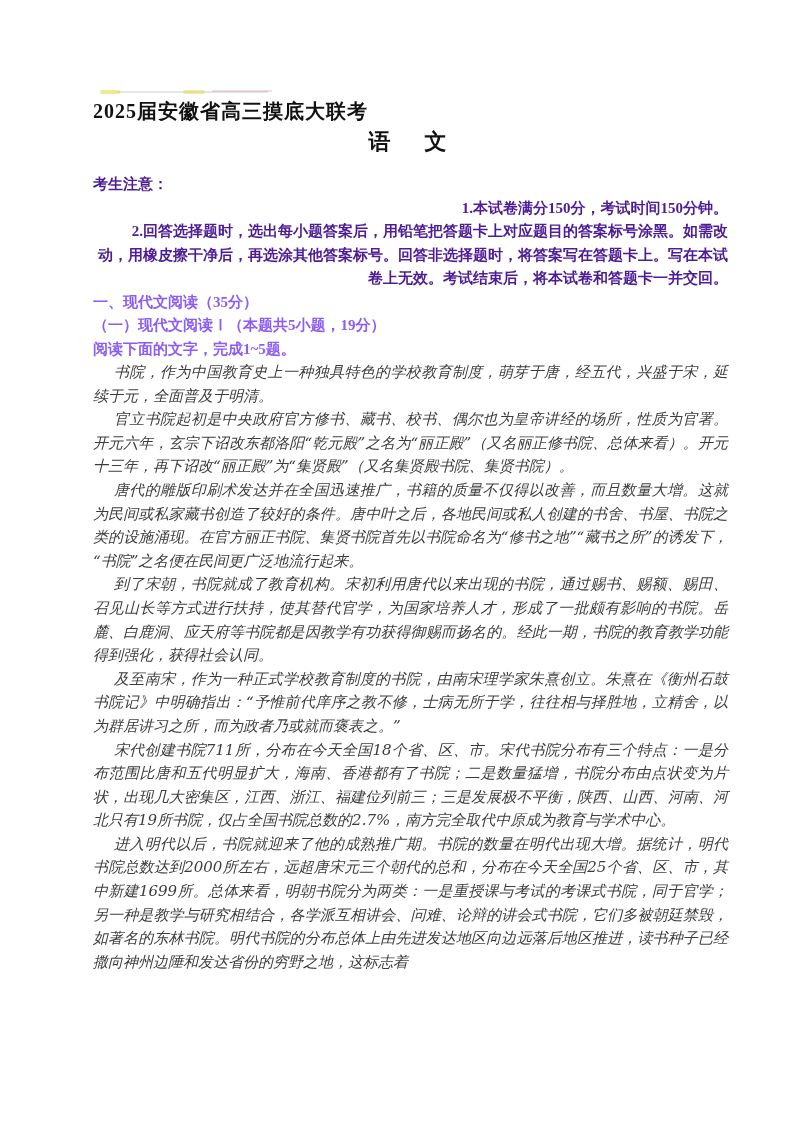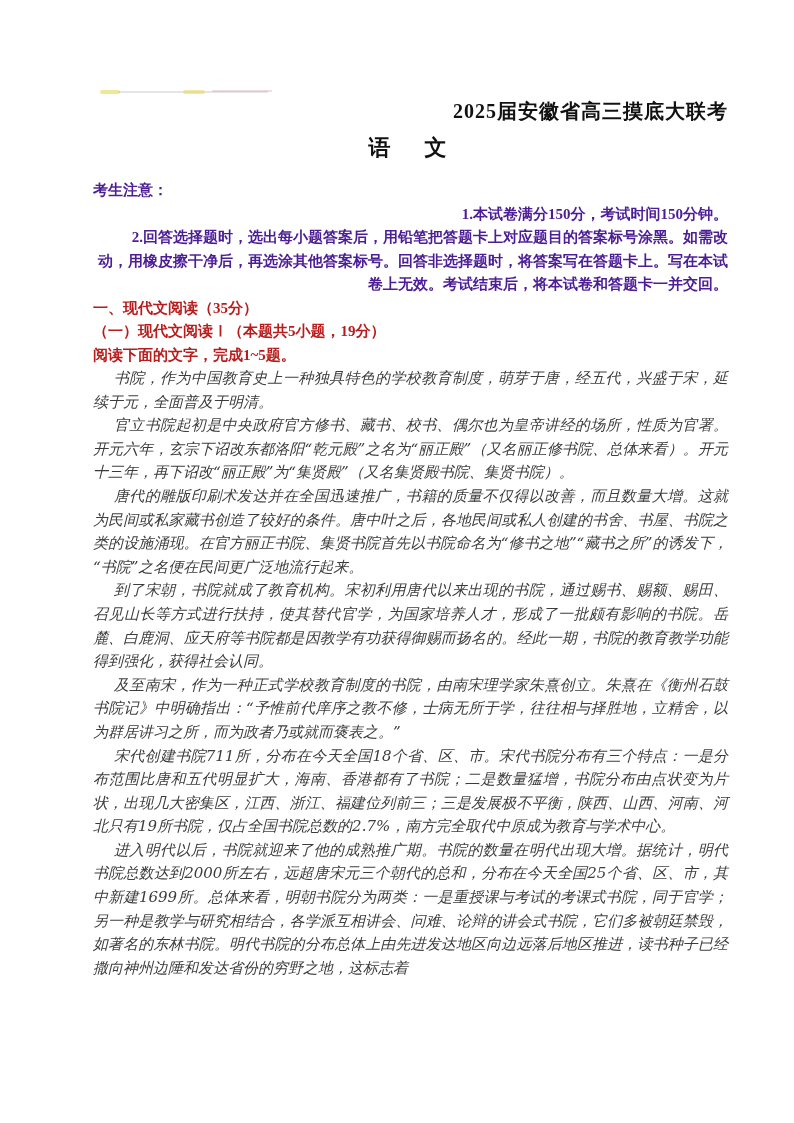--- a/index.html
+++ b/index.html
@@ -27,26 +27,26 @@
   .smudge-gray    { left: 118px; top: 91px; width: 150px; height: 2px; background: #999; opacity: .25; }
   .smudge-pink    { left: 212px; top: 90px; width: 60px; height: 2px; background: #cc8899; opacity: .3; }
 
   .content {
     position: absolute;
     left: 93px;
     top: 98px;
     width: 635px;
   }
   .exam-title {
-    text-align: right;
+    text-align: left;
     font-weight: bold;
     font-size: 20px;
     letter-spacing: 1px;
     color: #111;
-    margin: 0 0 8px 0;
+    margin: 0 0 2px 0;
   }
   .subject-title {
     text-align: center;
     font-weight: bold;
     font-size: 22px;
     letter-spacing: 6px;
     color: #111;
     margin: 0 0 16px 0;
   }
   .notices {
@@ -54,21 +54,21 @@
     font-size: 15px;
     line-height: 23.5px;
     color: #4c1d95;
   }
   .notices p { margin: 0; }
   .notice-item { text-indent: 2em; text-align: right; }
   .section-headings {
     font-weight: bold;
     font-size: 15px;
     line-height: 23.5px;
-    color: #b91c1c;
+    color: #8b5cf6;
   }
   .section-headings p { margin: 0; }
   .material {
     font-size: 15px;
     line-height: 23.6px;
     color: #3c3c3c;
     font-style: italic;
     font-family: "DejaVu Serif", "Liberation Serif", serif;
     text-align: justify;
   }

